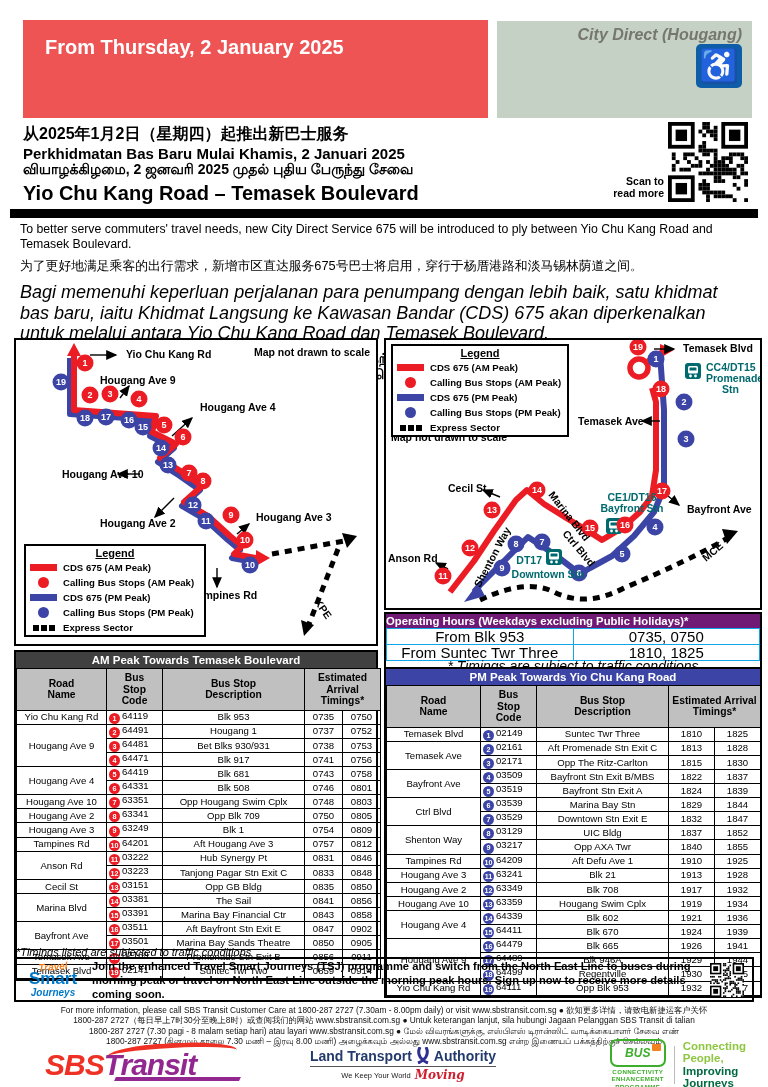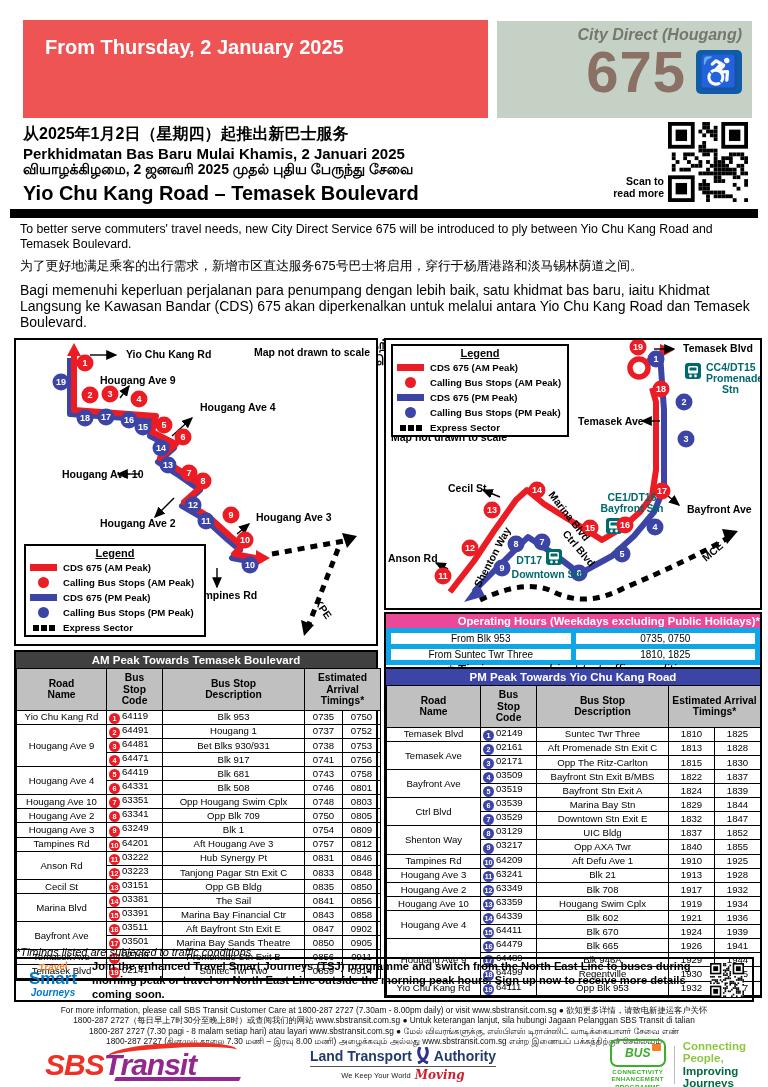--- a/index.html
+++ b/index.html
@@ -19,21 +19,21 @@
   .line-ta{left:23px;top:161px;font-size:14px;font-weight:bold;}
   .route-title{left:23px;top:182px;font-size:20px;font-weight:bold;}
   .qr-top{left:668px;top:122px;width:80px;height:80px;}
   .scan-text{left:596px;top:175px;width:68px;text-align:right;font-size:10.5px;font-weight:bold;line-height:1.15;}
   .divider{left:10px;top:209px;width:748px;height:9px;background:#000;}
   
   .intro{left:20px;top:222px;width:731px;}
   .intro p{margin:0 0 7px 0;}
   .p-en{font-size:12.3px;line-height:1.18;}
   .p-zh{font-size:12.8px;}
-  .p-ms{font-size:14px;line-height:1.15;}
+  .p-ms{font-size:18px;line-height:1.15;font-style:italic;}
   .p-ta{font-size:13.5px;line-height:1.15;font-weight:bold;}
   
   .mapbox{border:2px solid #000;background:#fff;box-sizing:border-box;}
   .map-left{left:14px;top:338px;width:364px;height:308px;}
   .map-right{left:384px;top:338px;width:378px;height:272px;}
   .legend{position:absolute;border:2px solid #000;background:#fff;z-index:5;box-sizing:border-box;}
   .lg-title{text-align:center;font-weight:bold;font-size:11px;text-decoration:underline;margin:1px 0 1px 0;}
   .lg-row{display:flex;align-items:center;gap:6px;padding:0 4px;height:15px;}
   .lg-sw{width:27px;display:flex;justify-content:center;align-items:center;gap:2px;flex:none;}
   .sw-line{width:27px;height:7px;}
@@ -50,23 +50,23 @@
   .grid td{border:1px solid #000;font-size:9.6px;text-align:center;height:11.6px;line-height:1;padding:0;overflow:hidden;white-space:nowrap;}
   .grid td.code{text-align:left;padding-left:2px;}
   .badge{display:inline-flex;width:11px;height:11px;border-radius:50%;color:#fff;font-size:7.2px;font-weight:bold;align-items:center;justify-content:center;margin-right:2px;vertical-align:-2px;}
   .b-am{background:#ec1c24;}
   .b-pm{background:#3c45a5;}
   .am-wrap{left:14px;top:650px;width:364px;}
   .pm-wrap{left:384px;top:667px;width:378px;}
   .am-foot{left:16px;top:946px;font-size:11px;font-style:italic;}
   
   .ops{left:384px;top:612px;width:378px;border:2px solid #000;box-sizing:border-box;background:#fff;}
-  .ops-title{background:#ec4899;color:#fff;font-weight:bold;font-size:11.3px;text-align:right;height:14px;line-height:14px;}
+  .ops-title{background:#701a75;color:#fff;font-weight:bold;font-size:11.3px;text-align:left;height:14px;line-height:14px;}
   .ops table{border-collapse:collapse;width:100%;table-layout:fixed;}
-  .ops td{border:5px solid #0ea5e9;font-size:10px;text-align:center;height:11px;line-height:1;padding:0;}
+  .ops td{border:1px solid #0ea5e9;font-size:15px;text-align:center;height:11px;line-height:1;padding:0;}
   .ops-foot{font-size:14px;font-style:italic;text-align:center;height:11px;line-height:11px;}
   
   .tsj{left:14px;top:957px;width:740px;height:45px;border:2px solid #000;box-sizing:border-box;display:flex;align-items:center;gap:10px;padding:0 8px;}
   .tsj-logo{width:58px;text-align:center;line-height:0.95;flex:none;}
   .tsj-travel{display:block;color:#f58220;font-size:10px;font-style:italic;font-weight:bold;transform:rotate(-5deg);}
   .tsj-smart{display:block;color:#0077c8;font-size:17px;font-weight:bold;}
   .tsj-journeys{display:block;color:#0077c8;font-size:10px;font-style:italic;font-weight:bold;}
   .tsj-text{flex:1;font-size:11.2px;font-weight:bold;line-height:1.25;}
   .tsj-qr{width:34px;height:34px;flex:none;}
   
@@ -96,21 +96,20 @@
 </style>
 </head>
 <body>
 
 <div class="abs red-box">
   <h2>From Thursday, 2 January 2025</h2>
 </div>
 <div class="abs green-box">
   <div class="badge-cat">City Direct (Hougang)</div>
   <div class="badge-row">
-    <div class="badge-num">675</div>
     <div class="wheel">♿</div>
   </div>
 </div>
 <div class="abs line-zh">从2025年1月2日（星期四）起推出新巴士服务</div>
 <div class="abs line-ms">Perkhidmatan Bas Baru Mulai Khamis, 2 Januari 2025</div>
 <div class="abs line-ta">வியாழக்கிழமை, 2 ஜனவரி 2025 முதல் புதிய பேருந்து சேவை</div>
 <div class="abs route-title">Yio Chu Kang Road – Temasek Boulevard</div>
 <div class="abs scan-text">
   <span>Scan to</span><br>
   <span>read more</span>

